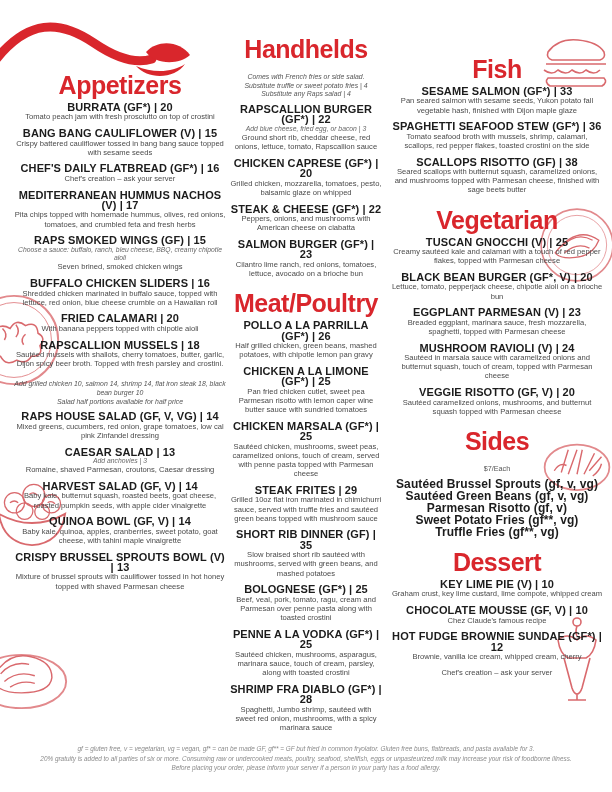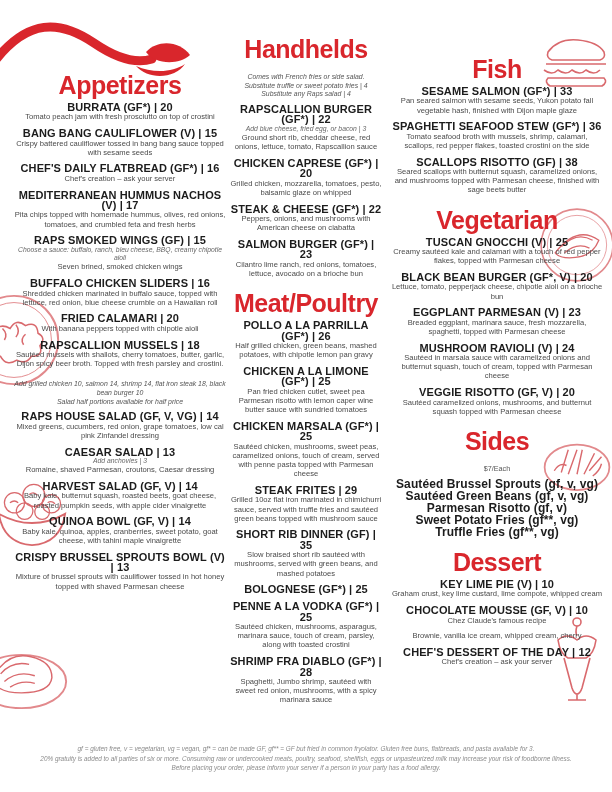--- a/index.html
+++ b/index.html
@@ -228,20 +228,21 @@
       <div class="item">
         <div class="item-name">STEAK FRITES | 29</div>
         <div class="item-desc">Grilled 10oz flat iron marinated in chimichurri sauce, served with truffle fries and sautéed green beans topped with mushroom sauce</div>
       </div>
       <div class="item">
         <div class="item-name">SHORT RIB DINNER (GF) | 35</div>
         <div class="item-desc">Slow braised short rib sautéed with mushrooms, served with green beans, and mashed potatoes</div>
       </div>
       <div class="item">
         <div class="item-name">BOLOGNESE (GF*) | 25</div>
+        <div class="item-desc">Beef, veal, pork, tomato, ragu, cream and Parmesan over penne pasta along with toasted crostini</div>
       </div>
       <div class="item">
         <div class="item-name">PENNE A LA VODKA (GF*) | 25</div>
         <div class="item-desc">Sautéed chicken, mushrooms, asparagus, marinara sauce, touch of cream, parsley, along with toasted crostini</div>
       </div>
       <div class="item">
         <div class="item-name">SHRIMP FRA DIABLO (GF*) | 28</div>
         <div class="item-desc">Spaghetti, Jumbo shrimp, sautéed with sweet red onion, mushrooms, with a spicy marinara sauce</div>
       </div>
     </div>
@@ -310,24 +311,24 @@
       <div class="sec-title">Dessert</div>
       <div class="item">
         <div class="item-name">KEY LIME PIE (V) | 10</div>
         <div class="item-desc">Graham crust, key lime custard, lime compote, whipped cream</div>
       </div>
       <div class="item">
         <div class="item-name">CHOCOLATE MOUSSE (GF, V) | 10</div>
         <div class="item-desc">Chez Claude's famous recipe</div>
       </div>
       <div class="item">
+        <div class="item-name">HOT FUDGE BROWNIE SUNDAE (GF*) | 12</div>
         <div class="item-desc">Brownie, vanilla ice cream, whipped cream, cherry</div>
       </div>
       <div class="item">
-        <div class="item-name">CHEF'S DESSERT OF THE DAY | 12</div>
         <div class="item-desc">Chef's creation – ask your server</div>
       </div>
     </div>
   </div>
 
 <div class="footer">
   <div>gf = gluten free, v = vegetarian, vg = vegan, gf* = can be made GF, gf** = GF but fried in common fryolator. Gluten free buns, flatbreads, and pasta available for 3.</div>
   <div>20% gratuity is added to all parties of six or more. Consuming raw or undercooked meats, poultry, seafood, shellfish, eggs or unpasteurized milk may increase your risk of foodborne illness.</div>
   <div>Before placing your order, please inform your server if a person in your party has a food allergy.</div>
 </div>

